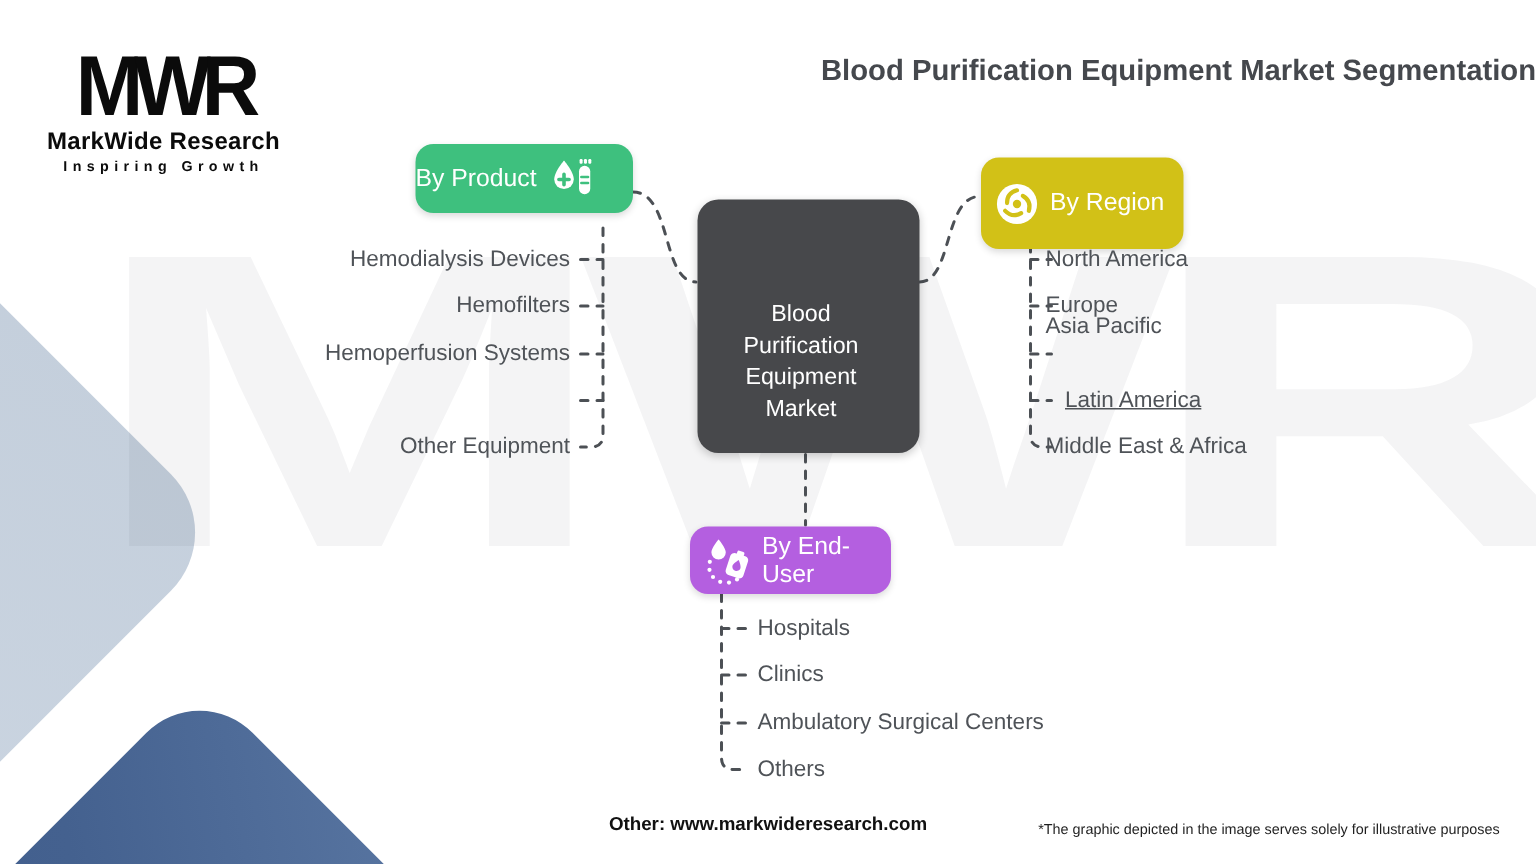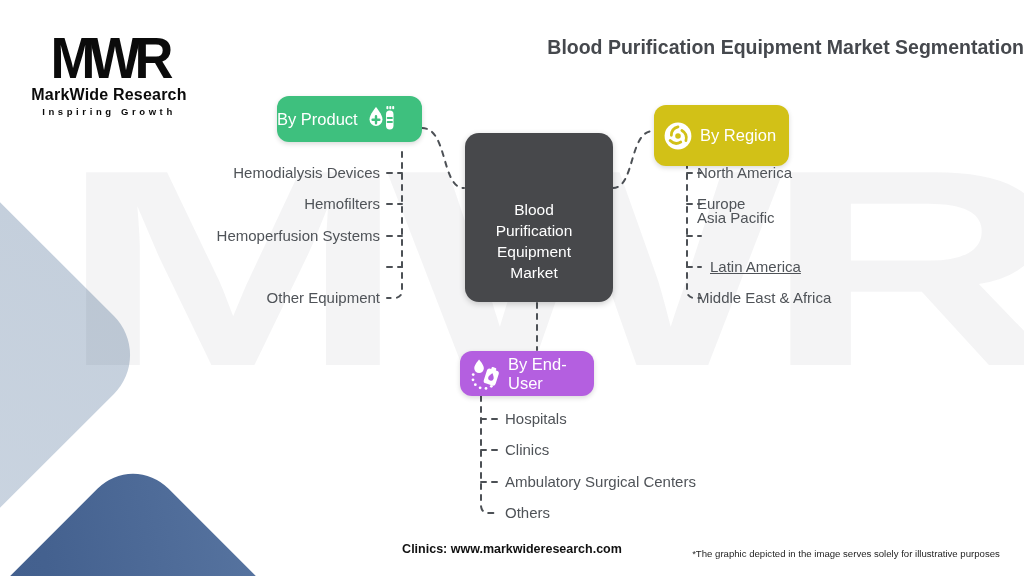--- a/index.html
+++ b/index.html
@@ -164,16 +164,16 @@
   <div class="leaf" style="left:697px;top:194px;">Europe</div>
   <div class="leaf" style="left:697px;top:208px;">Asia Pacific</div>
   <div class="leaf" style="left:710px;top:257px;text-decoration:underline;">Latin America</div>
   <div class="leaf" style="left:697px;top:288px;">Middle East &amp; Africa</div>
 
   <div class="leaf" style="left:505px;top:409px;">Hospitals</div>
   <div class="leaf" style="left:505px;top:440px;">Clinics</div>
   <div class="leaf" style="left:505px;top:472px;">Ambulatory Surgical Centers</div>
   <div class="leaf" style="left:505px;top:503px;">Others</div>
 
-  <div id="source">Clinics: www.markwideresearch.com</div>
+  <div id="source">Other: www.markwideresearch.com</div>
   <div id="disclaimer">*The graphic depicted in the image serves solely for illustrative purposes</div>
 
 </div>
 
 </body></html>

